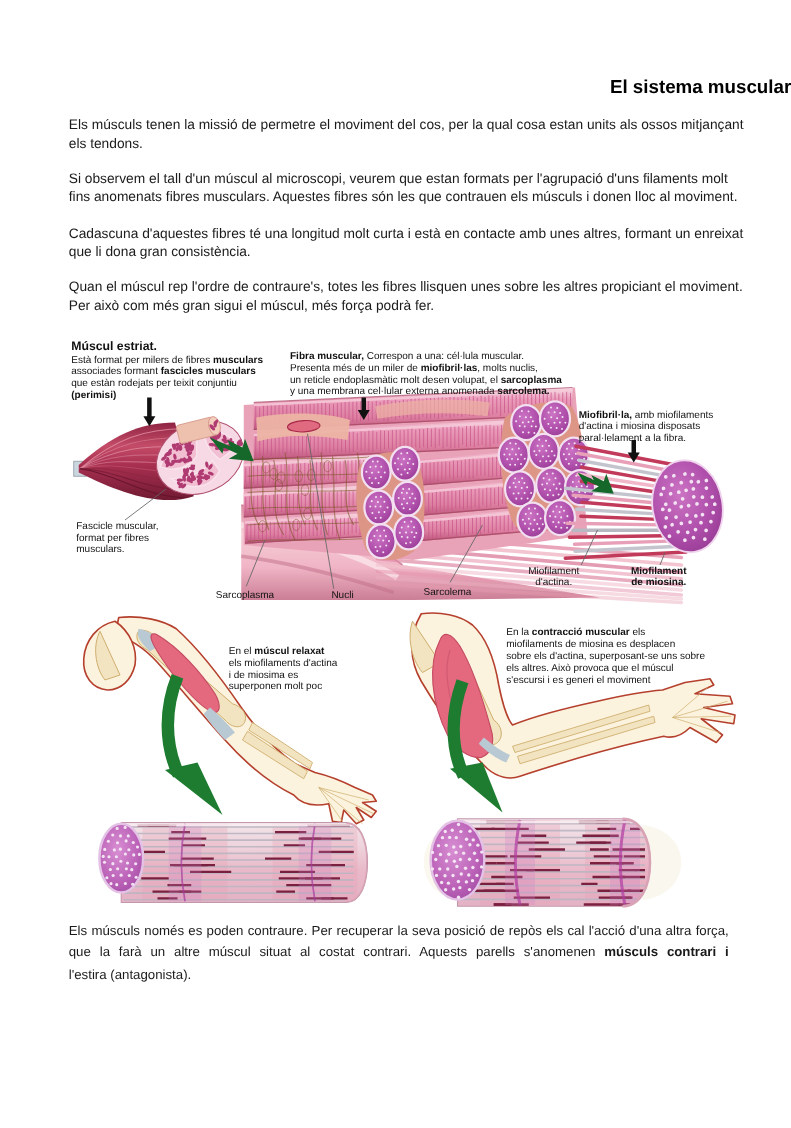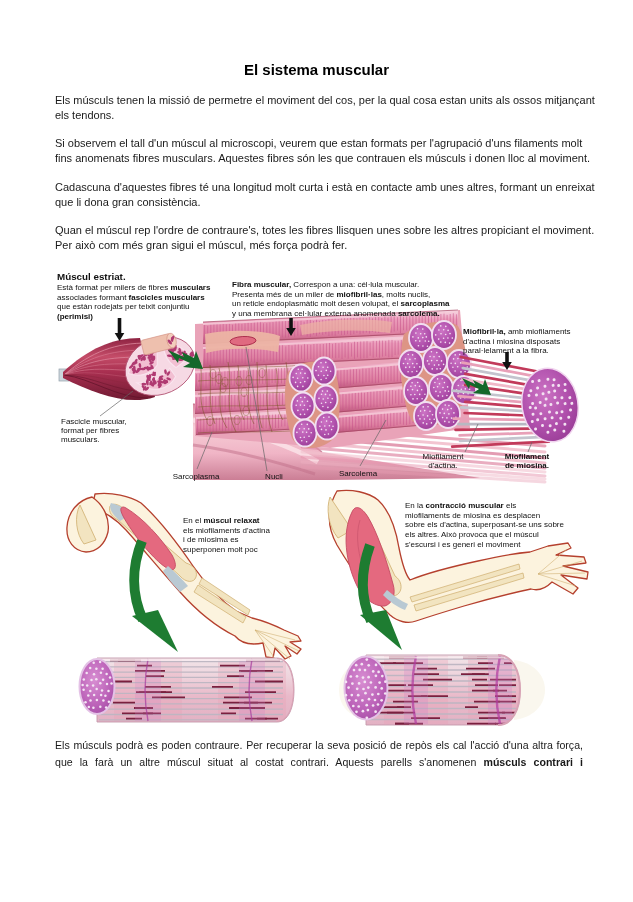--- a/index.html
+++ b/index.html
@@ -1,17 +1,17 @@
 <!DOCTYPE html>
 <html><head>
 <meta charset="utf-8">
 <style>
 html,body{margin:0;padding:0;}
 body{width:633px;height:902px;background:#fff;font-family:"Liberation Sans",sans-serif;color:#1a1a1a;position:relative;overflow:hidden;}
-.title{position:absolute;top:61px;left:0;width:633px;text-align:center;font-size:15px;font-weight:bold;color:#000;}
+.title{position:absolute;top:61px;left:0;width:633px;text-align:right;font-size:15px;font-weight:bold;color:#000;}
 .para{position:absolute;left:55px;width:590px;font-size:11px;line-height:14.8px;}
 .jl{text-align:justify;text-align-last:justify;}
 #fig1{position:absolute;left:0;top:258px;}
 #fig2{position:absolute;left:0;top:488px;}
 .bp{position:absolute;left:55px;width:528px;font-size:10.6px;line-height:17.4px;}
 </style>
 </head>
 <body>
 <div class="title">El sistema muscular</div>
 <div class="para" style="top:93px;">Els músculs tenen la missió de permetre el moviment del cos, per la qual cosa estan units als ossos mitjançant<br>els tendons.</div>
@@ -1258,15 +1258,16 @@
     <circle cx="367.9" cy="222.1" r="1.35" fill="#f3e4f3"></circle>
     <circle cx="375.6" cy="223.7" r="1.35" fill="#f3e4f3"></circle>
     <circle cx="366.8" cy="229.8" r="1.35" fill="#f3e4f3"></circle>
     <text x="405" y="20" font-size="8" fill="#111" font-family="Liberation Sans,sans-serif"><tspan font-weight="normal">En la </tspan><tspan font-weight="bold">contracció muscular</tspan><tspan font-weight="normal"> els</tspan></text>
     <text x="405" y="29.700000000000045" font-size="8" font-weight="normal" fill="#111" font-family="Liberation Sans,sans-serif">miofilaments de miosina es desplacen</text>
     <text x="405" y="39.39999999999998" font-size="8" font-weight="normal" fill="#111" font-family="Liberation Sans,sans-serif">sobre els d'actina, superposant-se uns sobre</text>
     <text x="405" y="49.10000000000002" font-size="8" font-weight="normal" fill="#111" font-family="Liberation Sans,sans-serif">els altres. Això provoca que el múscul</text>
     <text x="405" y="58.799999999999955" font-size="8" font-weight="normal" fill="#111" font-family="Liberation Sans,sans-serif">s'escursi i es generi el moviment</text>
   </svg>
 <div class="bp" style="top:737px;">
-    <div class="jl">Els músculs podrà es poden contraure. Per recuperar la seva posició de repòs els cal l'acció d'una altra força,</div>
+    <div class="jl">Els músculs només es poden contraure. Per recuperar la seva posició de repòs els cal l'acció d'una altra força,</div>
     <div class="jl">que la farà un altre múscul situat al costat contrari. Aquests parells s'anomenen <b>músculs contrari i</b></div>
+    <div>l'estira (antagonista).</div>
   </div>
 
 </body></html>

